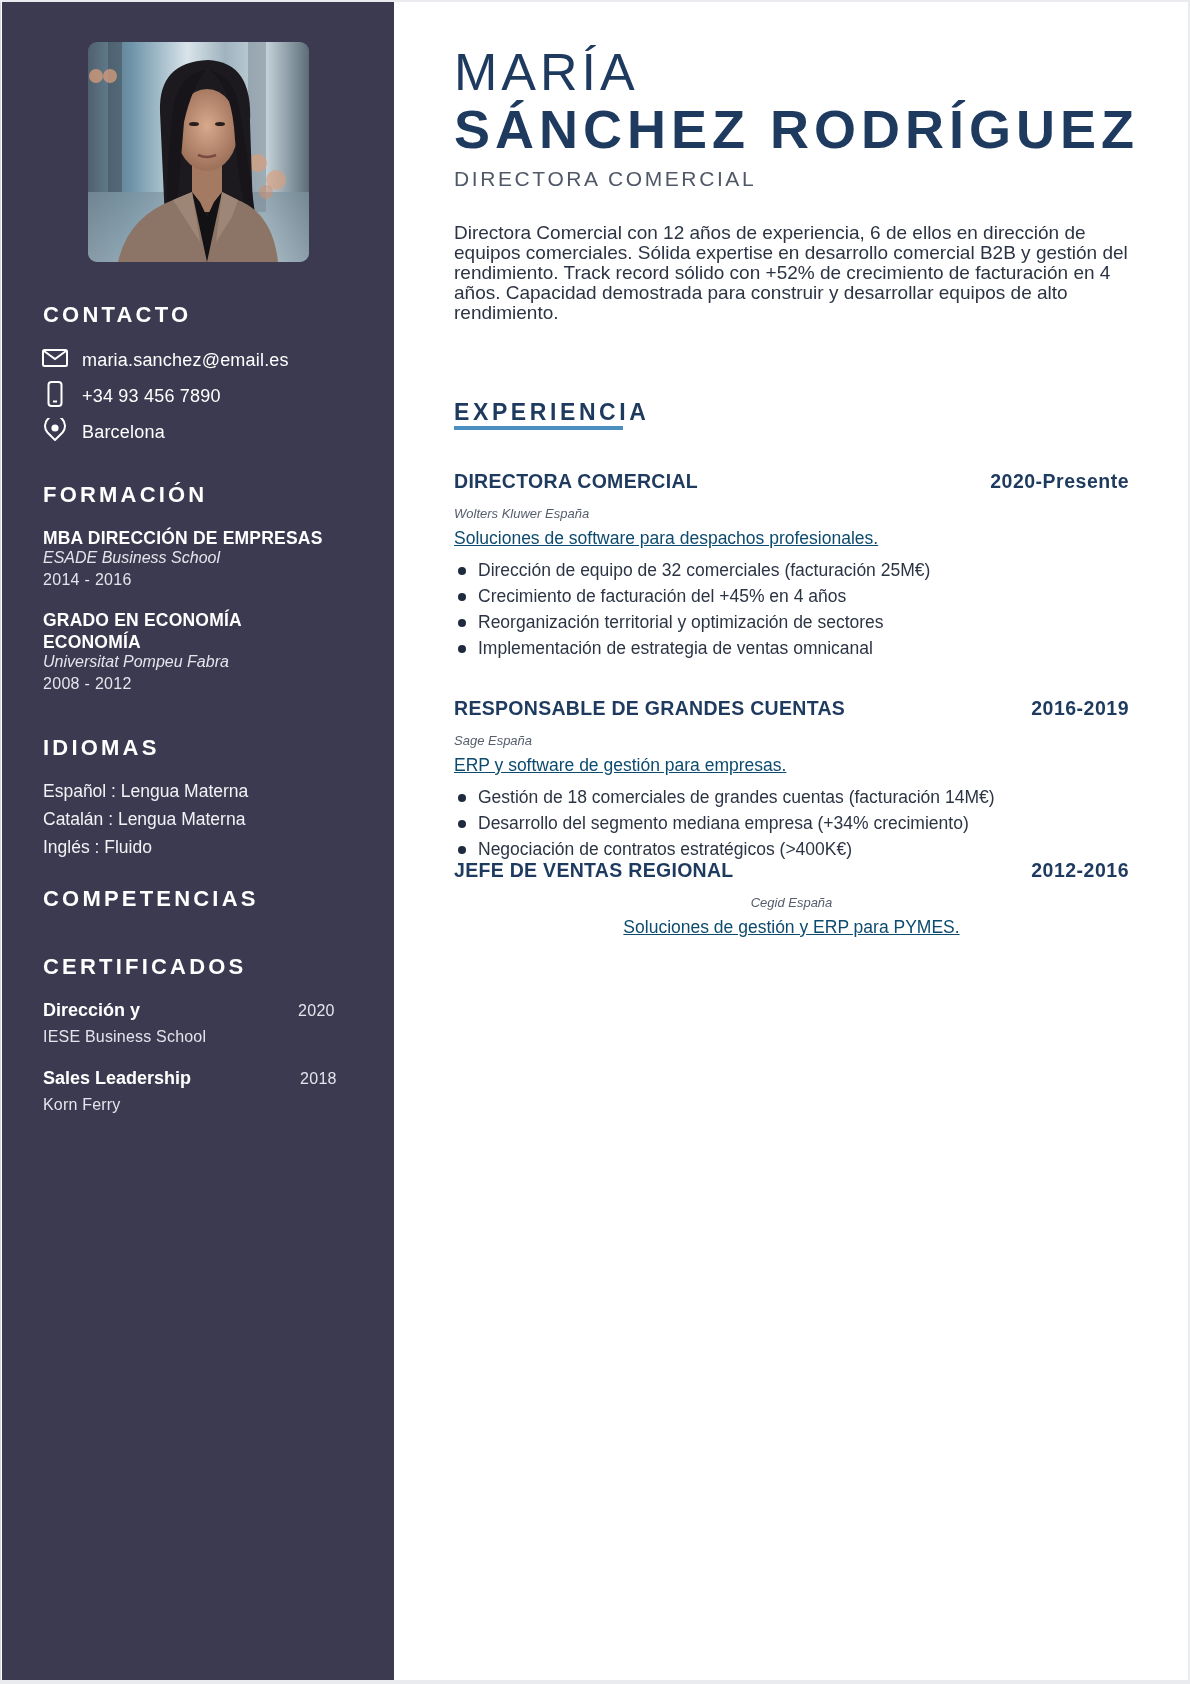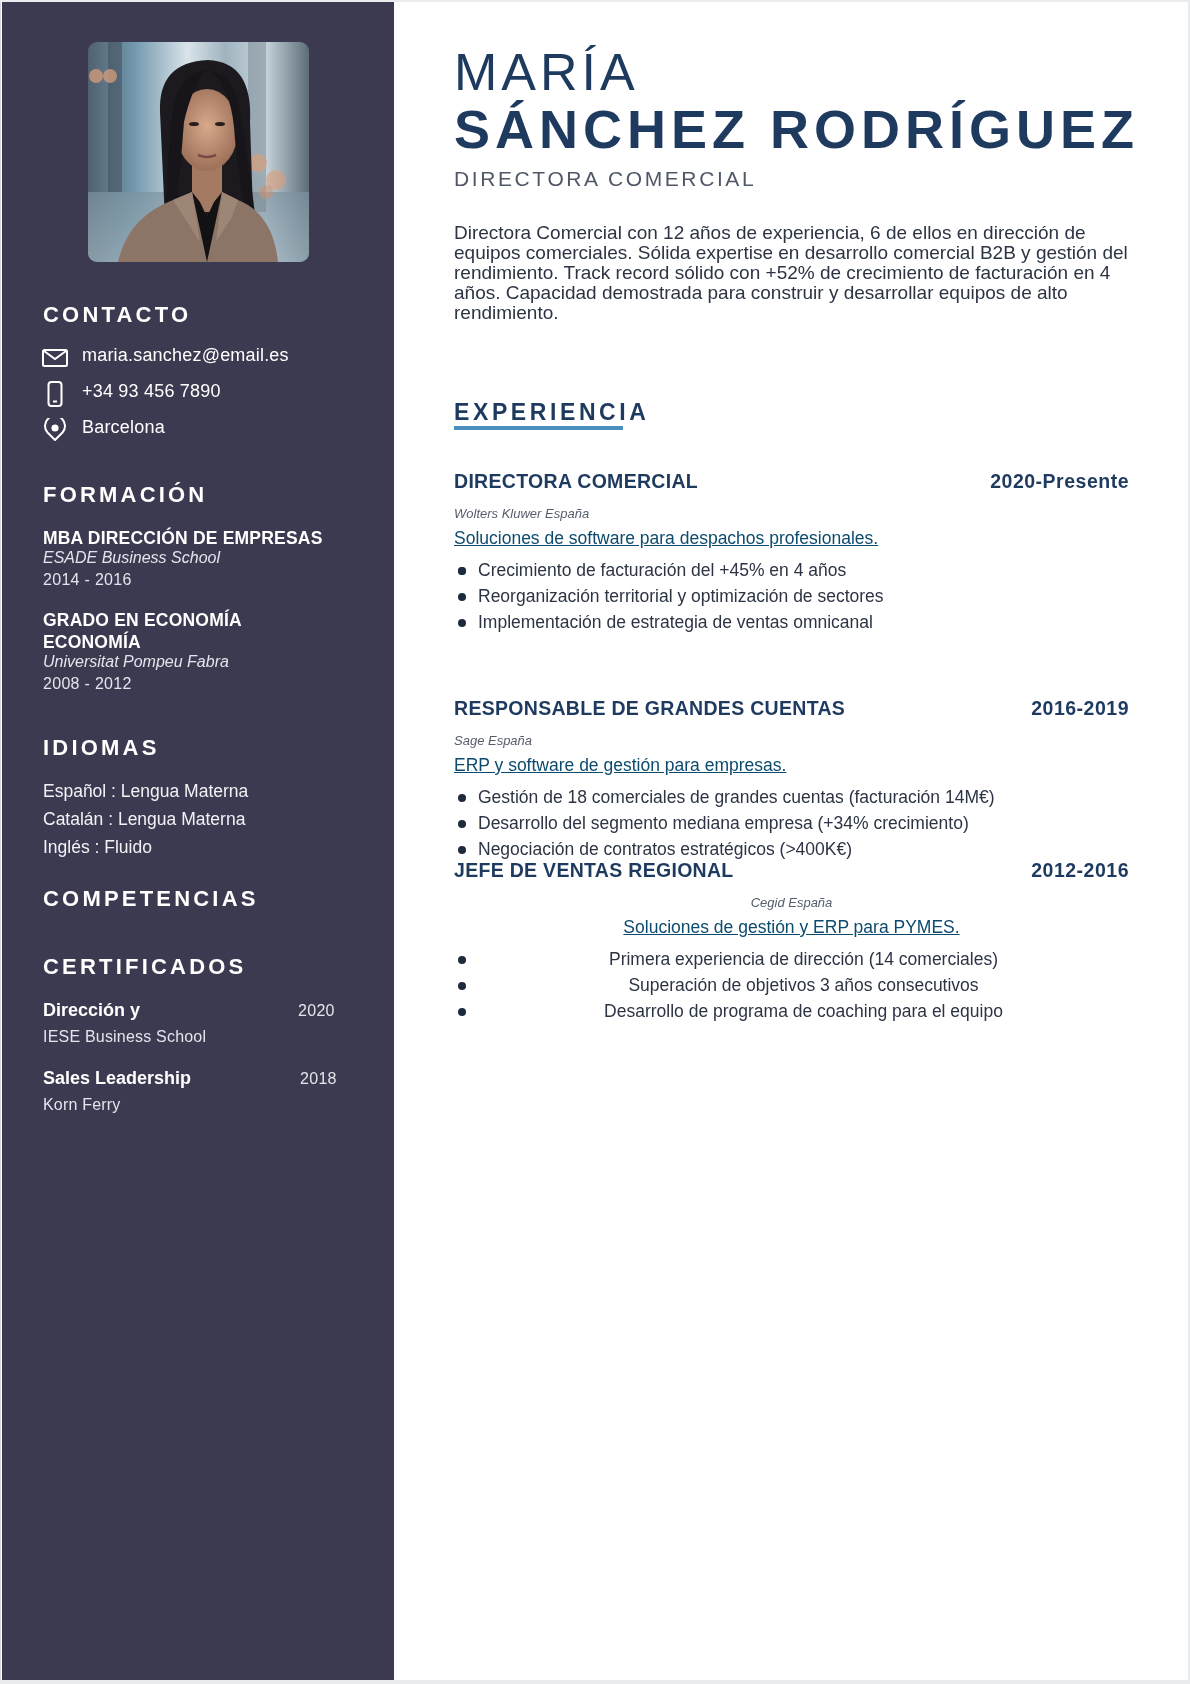--- a/index.html
+++ b/index.html
@@ -14,21 +14,21 @@
     background: #3c3a50; color: #ffffff;
   }
   .photo {
     position: absolute; left: 86px; top: 40px; width: 221px; height: 220px;
     border-radius: 9px; overflow: hidden;
   }
   .side-h {
     position: absolute; left: 41px; font-size: 22px; font-weight: 700;
     letter-spacing: 3.2px; color: #ffffff;
   }
-  .contact-row { position: absolute; left: 40px; display: flex; align-items: flex-start; height: 26px; }
+  .contact-row { position: absolute; left: 40px; display: flex; align-items: flex-end; height: 26px; }
   .contact-row .ic { width: 26px; height: 26px; display: flex; align-items: center; justify-content: center; margin-right: 14px; }
   .contact-row .tx { font-size: 18px; color: #ffffff; letter-spacing: 0.2px; }
   .edu-title { position: absolute; left: 41px; font-size: 17.5px; font-weight: 700; color: #ffffff; letter-spacing: 0.2px; line-height: 22px; }
   .edu-school { position: absolute; left: 41px; font-size: 16px; font-style: italic; color: #e4e4ec; }
   .edu-years { position: absolute; left: 41px; font-size: 16px; color: #e4e4ec; letter-spacing: 0.3px; }
   .lang { position: absolute; left: 41px; font-size: 17.5px; color: #f2f2f6; }
   .cert-name { position: absolute; left: 41px; font-size: 18px; font-weight: 700; color: #ffffff; }
   .cert-year { position: absolute; font-size: 16px; color: #e4e4ec; letter-spacing: 0.3px; }
   .cert-org { position: absolute; left: 41px; font-size: 16px; color: #e4e4ec; letter-spacing: 0.2px; }
 
@@ -179,21 +179,21 @@
     <div class="sec-underline"></div>
 
     <section class="job" style="top:468px;">
       <div class="job-head">
         <span class="job-title">DIRECTORA COMERCIAL</span>
         <span class="job-dates">2020-Presente</span>
       </div>
       <div class="job-company">Wolters Kluwer España</div>
       <div class="job-desc">Soluciones de software para despachos profesionales.</div>
       <ul class="job-bullets">
-        <li><span class="dot"></span></li>
+        <li><span class="dot"></span><span>Dirección de equipo de 32 comerciales (facturación 25M€)</span></li>
         <li><span class="dot"></span><span>Crecimiento de facturación del +45% en 4 años</span></li>
         <li><span class="dot"></span><span>Reorganización territorial y optimización de sectores</span></li>
         <li><span class="dot"></span><span>Implementación de estrategia de ventas omnicanal</span></li>
       </ul>
     </section>
 
     <section class="job" style="top:695px;">
       <div class="job-head">
         <span class="job-title">RESPONSABLE DE GRANDES CUENTAS</span>
         <span class="job-dates">2016-2019</span>
@@ -207,20 +207,15 @@
       </ul>
     </section>
 
     <section class="job" style="top:857px;text-align:center;">
       <div class="job-head">
         <span class="job-title">JEFE DE VENTAS REGIONAL</span>
         <span class="job-dates">2012-2016</span>
       </div>
       <div class="job-company">Cegid España</div>
       <div class="job-desc">Soluciones de gestión y ERP para PYMES.</div>
-      <ul class="job-bullets">
-        <li><span class="dot"></span><span>Primera experiencia de dirección (14 comerciales)</span></li>
-        <li><span class="dot"></span><span>Superación de objetivos 3 años consecutivos</span></li>
-        <li><span class="dot"></span><span>Desarrollo de programa de coaching para el equipo</span></li>
-      </ul>
     </section>
   </main>
 </div>
 
 </body></html>

